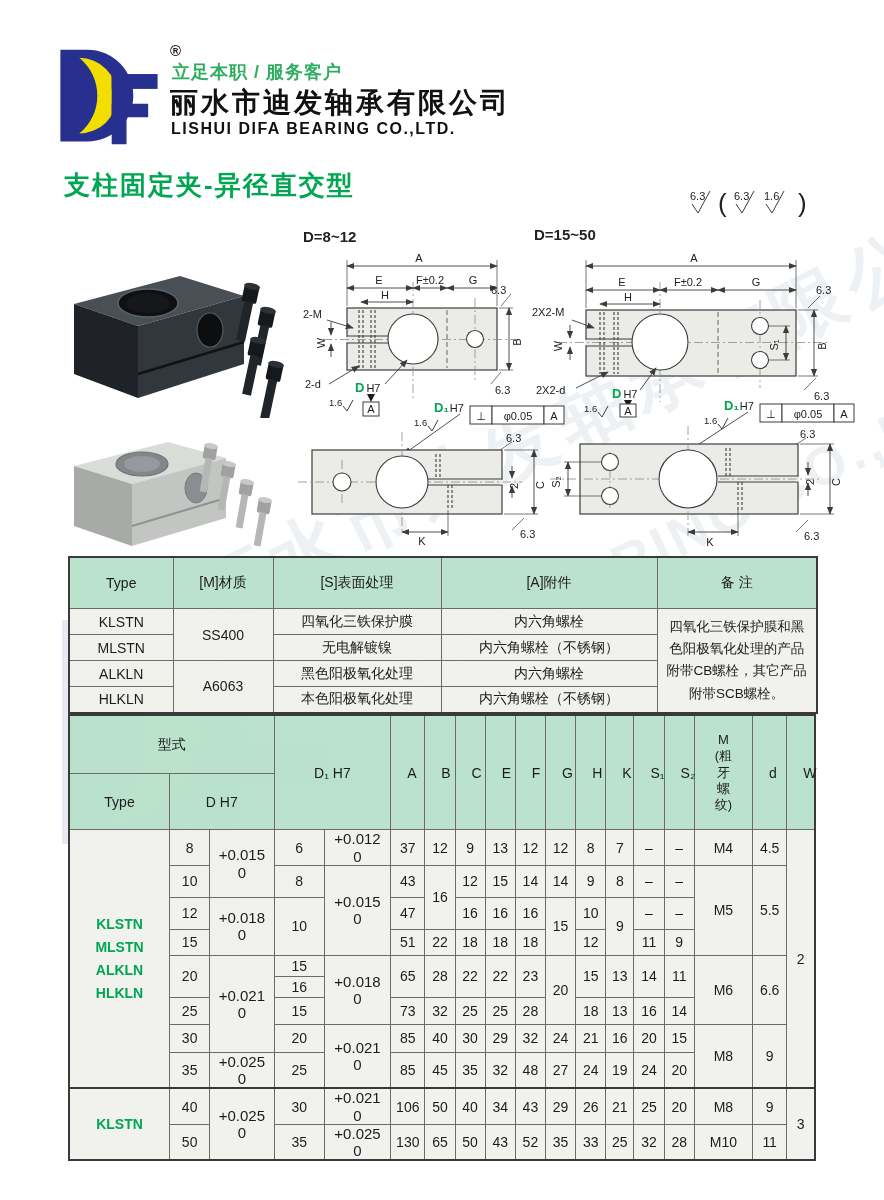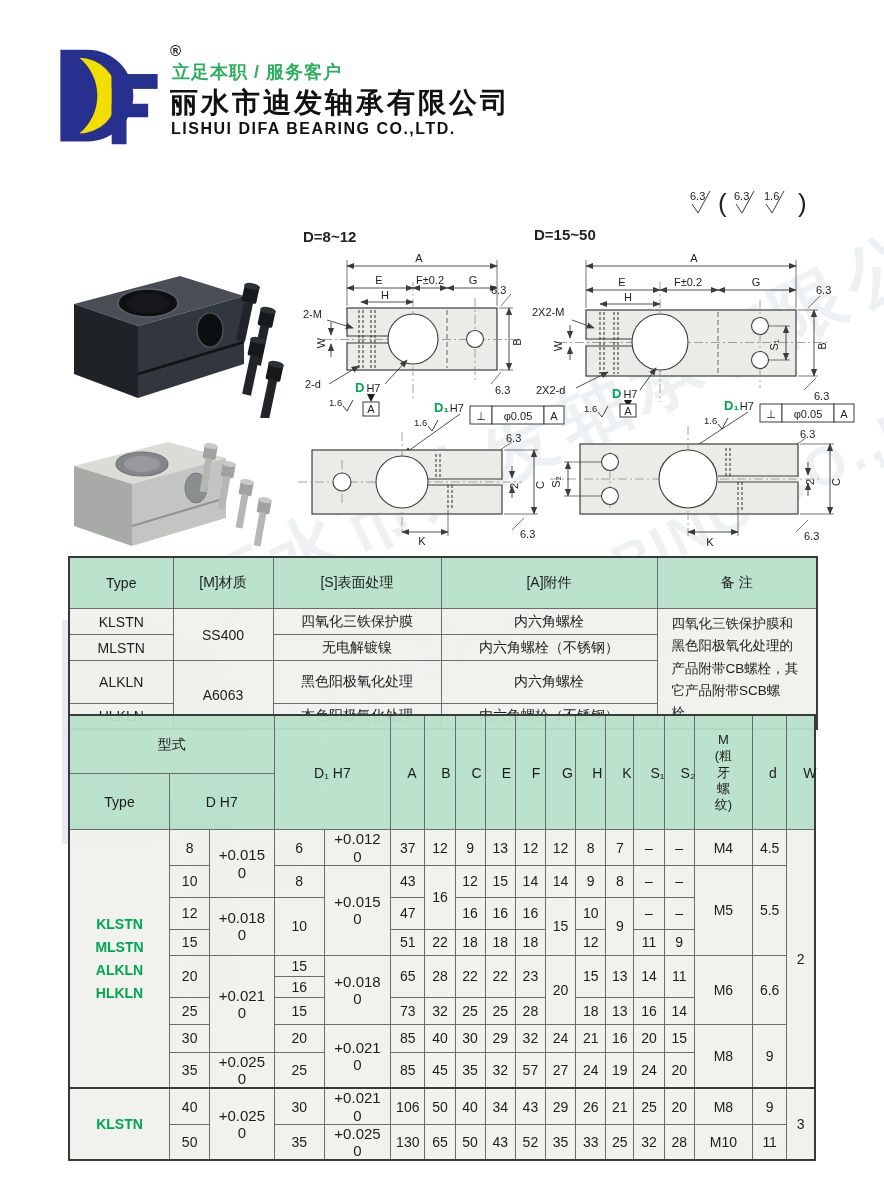--- a/index.html
+++ b/index.html
@@ -23,21 +23,21 @@
   .feature{font-size:15px;font-weight:600;color:#222;}
   
   table{border-collapse:collapse;table-layout:fixed;z-index:2;}
   .t1,.t2{position:absolute;left:68px;border:2px solid #3a3a3a;background:transparent;}
   .t1 th,.t2 th{background:rgba(183,224,201,.95);font-weight:normal;border:1px solid #6b6b6b;
       font-size:14px;text-align:center;vertical-align:middle;padding:16px;}
   .t1 td,.t2 td{background:rgba(240,240,237,.92);border:1px solid #6b6b6b;font-size:14px;
       text-align:center;vertical-align:middle;padding:0;}
   .t1{top:556px;width:748px;}
   .t2{top:714px;width:748px;}
-  .t1 .note-cell{font-size:13.5px;text-align:left;padding:4px 14px;line-height:1.65;}
+  .t1 .note-cell{font-size:13.5px;text-align:center;padding:4px 6px;line-height:1.65;}
   .tol span{display:block;font-size:15px;line-height:1.15;}
   .typegroup div{color:#00a651;font-weight:bold;font-size:14px;line-height:1.65;}
   .typegreen{color:#00a651;font-weight:bold;}
   .mhead div{line-height:1.25;font-size:13px;}
   .sec td{border-top:2px solid #3a3a3a;}
   
   .notes{font-size:13px;color:#111;font-weight:500;}
   .clip{overflow:hidden;}
   
   svg text{font-family:"Liberation Sans","DejaVu Sans",sans-serif;font-size:11px;fill:#222;}
@@ -84,20 +84,21 @@
     <path d="M18,10 a28,28 0 0 1 0,56 a36,36 0 0 0 0,-56 z" fill="#f2df00"></path>
     <rect x="42" y="22" width="34" height="11" fill="#27308f"></rect>
     <rect x="42" y="22" width="11" height="52" fill="#27308f"></rect>
     <rect x="42" y="44" width="27" height="10" fill="#27308f"></rect>
   </svg>
   <div class="abs reg" style="left:170px;top:42px;">®</div>
   <div class="abs slogan" style="left:172px;top:60px;">立足本职 / 服务客户</div>
   <div class="abs company-cn" style="left:170px;top:84px;">丽水市迪发轴承有限公司</div>
   <div class="abs company-en" style="left:171px;top:120px;">LISHUI DIFA BEARING CO.,LTD.</div>
 
+  <div class="abs title-cn" style="left:64px;top:168px;">支柱固定夹-异径直交型</div>
 
   <svg class="abs" style="left:652px;top:182px;" width="220" height="50">
     <text x="38" y="18">6.3</text>
     <polyline class="ck" points="40,22 46,31 58,9"></polyline>
     <text x="66" y="30" style="font-size:26px">(</text>
     <text x="82" y="18">6.3</text>
     <polyline class="ck" points="84,22 90,31 102,9"></polyline>
     <text x="112" y="18">1.6</text>
     <polyline class="ck" points="114,22 120,31 132,9"></polyline>
     <text x="146" y="30" style="font-size:26px">)</text>
@@ -594,21 +595,21 @@
       <td>35</td>
       <td class="tol">
             <span>+0.025</span>
             <span>0</span>
           </td>
       <td>25</td>
       <td>85</td>
       <td>45</td>
       <td>35</td>
       <td>32</td>
-      <td>57</td>
+      <td>48</td>
       <td>27</td>
       <td>24</td>
       <td>19</td>
       <td>24</td>
       <td>20</td>
     </tr>
     <tr style="height:32px" class="sec">
       <td rowspan="2" class="typegreen">KLSTN</td>
       <td>40</td>
       <td rowspan="2" class="tol">

